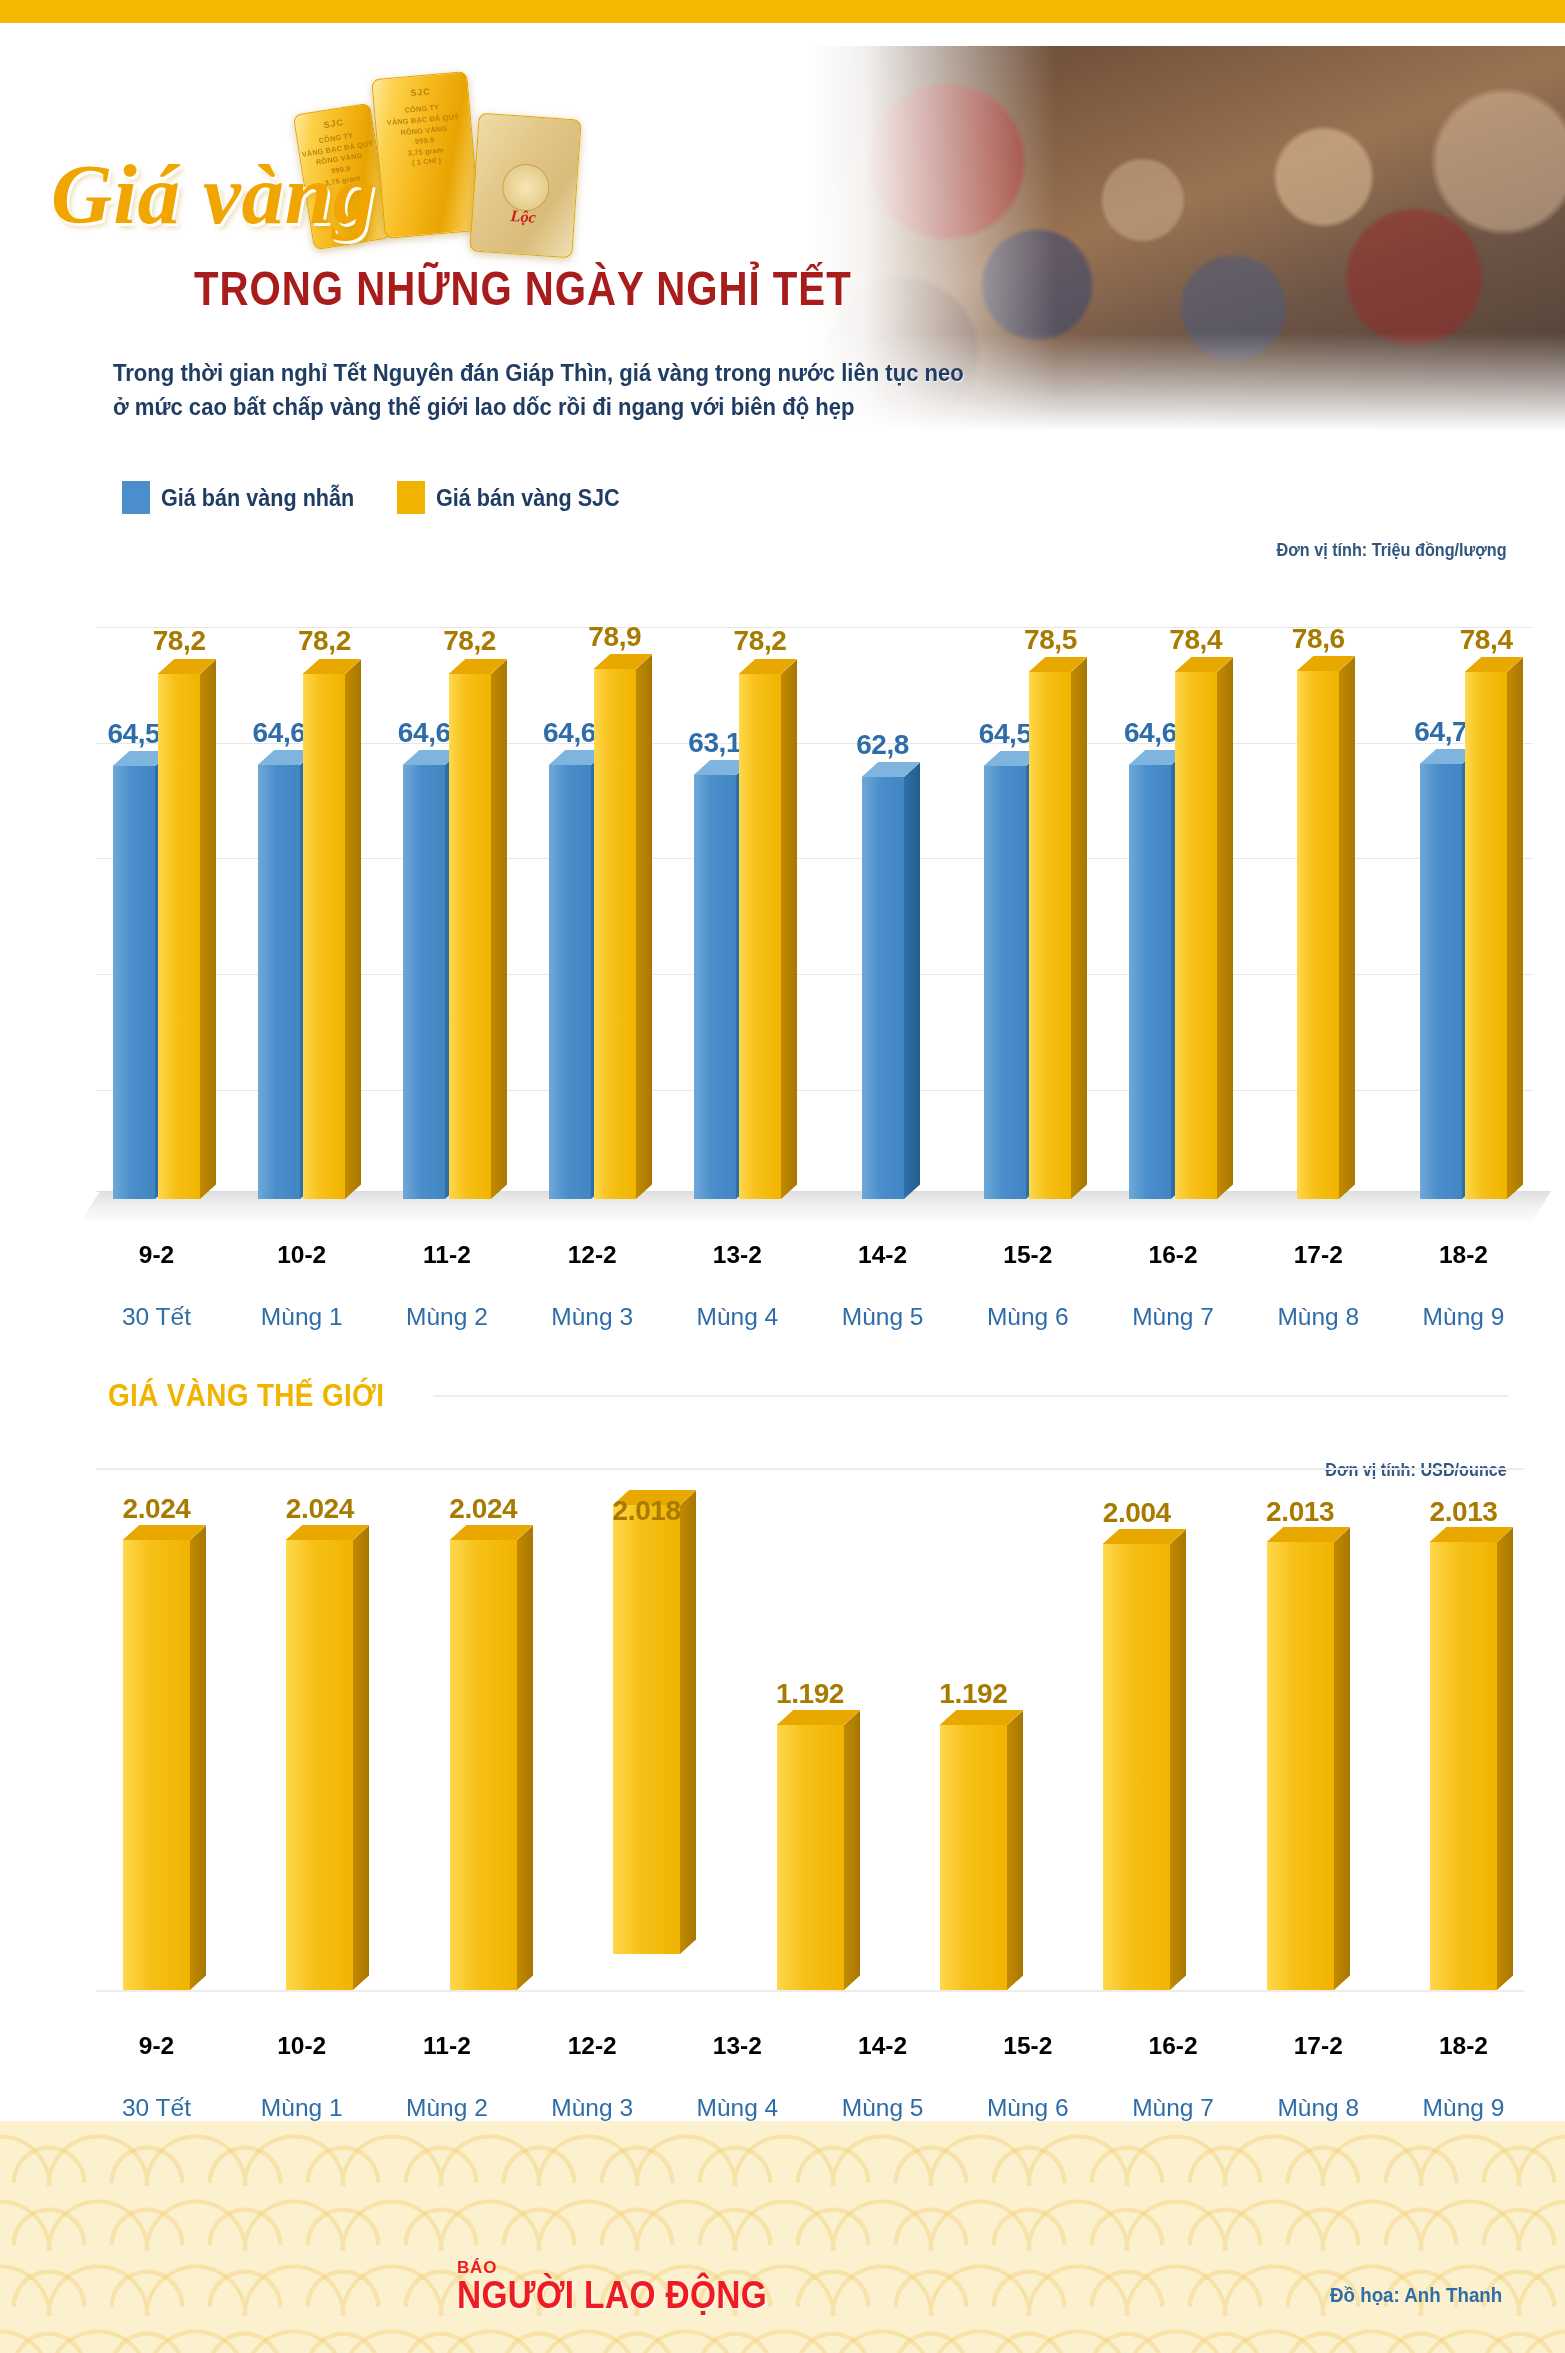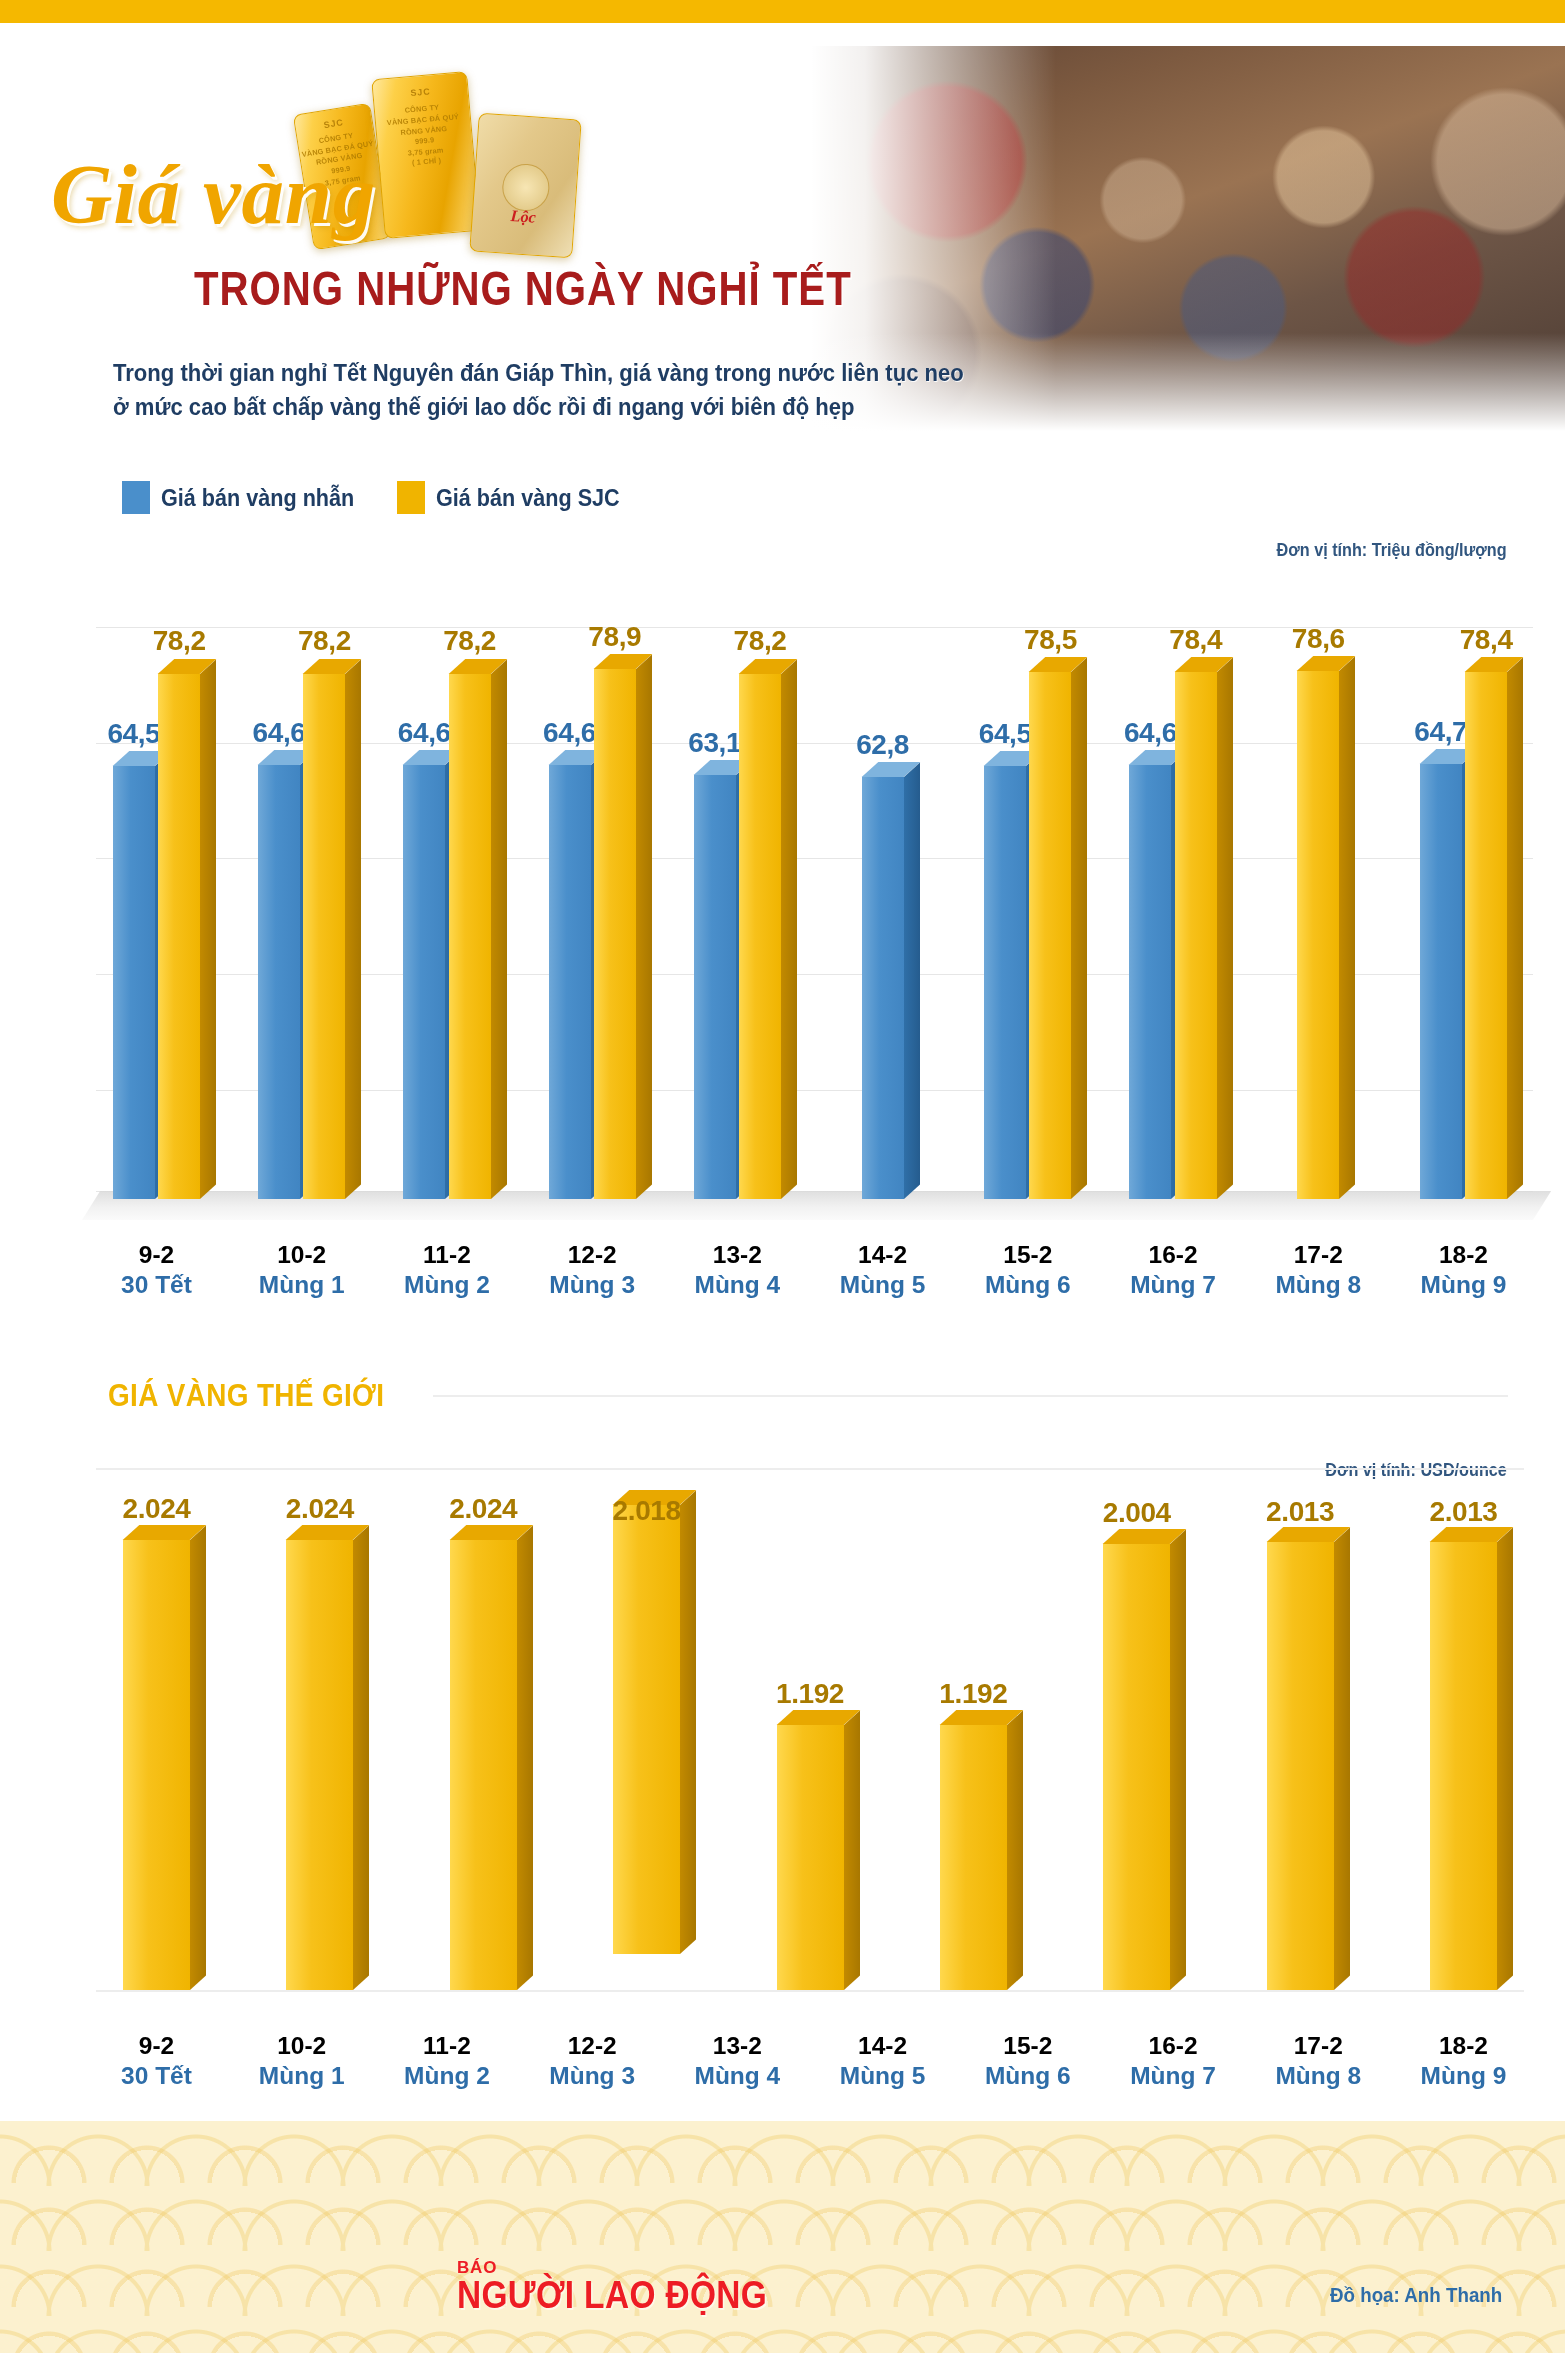--- a/index.html
+++ b/index.html
@@ -152,21 +152,21 @@
   }
   .val-blue { color: #2E6DA8; }
   .val-gold { color: #A87A00; }
 
   .xaxis {
     position: absolute; left: 96px; right: 42px; top: 685px;
     display: flex; justify-content: space-between;
   }
   .xtick { width: 121px; text-align: center; }
   .xtick .d1 { font-size: 24.5px; font-weight: bold; color: #000000; line-height: 1.22; }
-  .xtick .d2 { font-size: 24.5px; font-weight: bold; color: #2E6DA8; line-height: 1.22; }
+  .xtick .d2 { font-size: 24.5px; font-weight: normal; color: #2E6DA8; line-height: 1.22; margin-top: 32px; }
 
   
   .sec2-head { position: absolute; left: 108px; top: 1378px; display: flex; align-items: center; width: 1400px; }
   .sec2-title { font-size: 31px; font-weight: bold; color: #F0B400; letter-spacing: 0.4px; transform: scaleX(.9); transform-origin: left center; white-space: nowrap; }
   .sec2-rule { flex: 1; height: 2.4px; background: #EDEDED; margin-left: 18px; }
 
   
   .chart2 { position: absolute; left: 0; top: 1468px; width: 1566px; height: 636px; }
   .chart2 .cols { height: 522px; }
   .chart2 .xaxis { top: 563px; }

